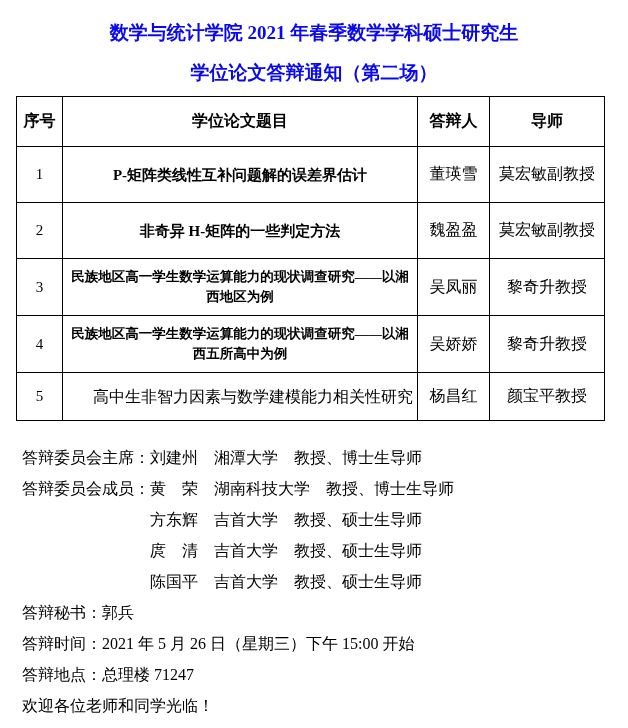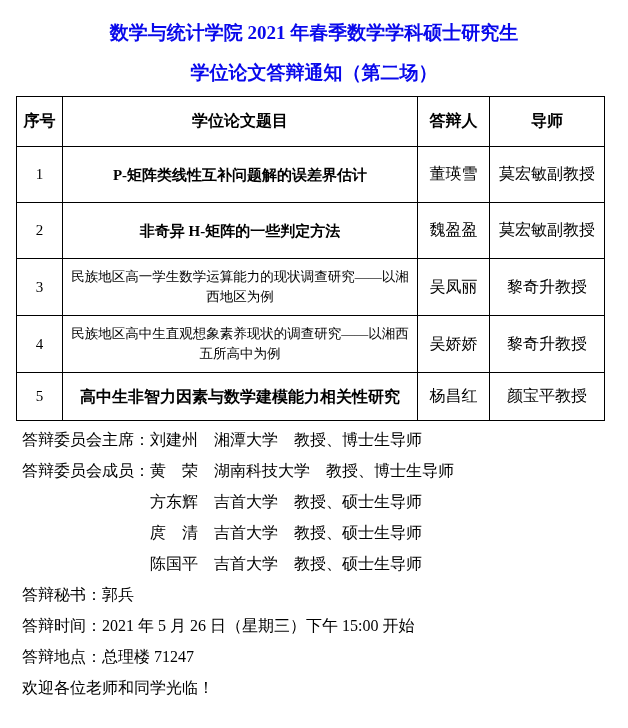--- a/index.html
+++ b/index.html
@@ -42,29 +42,29 @@
   table.defense th {
     font-weight: bold;
     font-size: 16px;
     height: 50px;
   }
   table.defense tr.body-row { height: 56px; }
   table.defense tr.body-row.last { height: 48px; }
   td.seq-cell { font-size: 15px; }
   td.title-cell { line-height: 20px; }
   td.title-cell.t-bold { font-weight: bold; font-size: 15px; text-align: center; }
-  td.title-cell.t-small { font-size: 13.5px; font-weight: normal; }
-  td.title-cell.t-normal { font-size: 16px; font-weight: bold; }
+  td.title-cell.t-small { font-size: 13.5px; font-weight: bold; }
+  td.title-cell.t-normal { font-size: 16px; font-weight: normal; text-align: right; }
   td.defender-cell, td.advisor-cell { font-size: 16px; margin-top: 29px; }
 
   .info-section {
     margin-left: 22px;
     font-size: 16px;
   }
-  .info-section.committee { margin-top: 4px; }
+  .info-section.committee { margin-top: 22px; }
   .info-line {
     display: flex;
     align-items: center;
     height: 31px;
     white-space: pre;
   }
   .info-label {
     flex: 0 0 128px;
     width: 128px;
   }
@@ -102,21 +102,21 @@
     <td class="advisor-cell">莫宏敏副教授</td>
   </tr>
   <tr class="body-row">
     <td class="seq-cell">3</td>
     <td class="title-cell t-small">民族地区高一学生数学运算能力的现状调查研究——以湘西地区为例</td>
     <td class="defender-cell">吴凤丽</td>
     <td class="advisor-cell">黎奇升教授</td>
   </tr>
   <tr class="body-row">
     <td class="seq-cell">4</td>
-    <td class="title-cell t-small">民族地区高中生直观想象素养现状的调查研究——以湘西五所高中为例</td>
+    <td class="title-cell t-small">民族地区高一学生数学运算能力的现状调查研究——以湘西五所高中为例</td>
     <td class="defender-cell">吴娇娇</td>
     <td class="advisor-cell">黎奇升教授</td>
   </tr>
   <tr class="body-row last">
     <td class="seq-cell">5</td>
     <td class="title-cell t-normal">高中生非智力因素与数学建模能力相关性研究</td>
     <td class="defender-cell">杨昌红</td>
     <td class="advisor-cell">颜宝平教授</td>
   </tr>
 </tbody>

